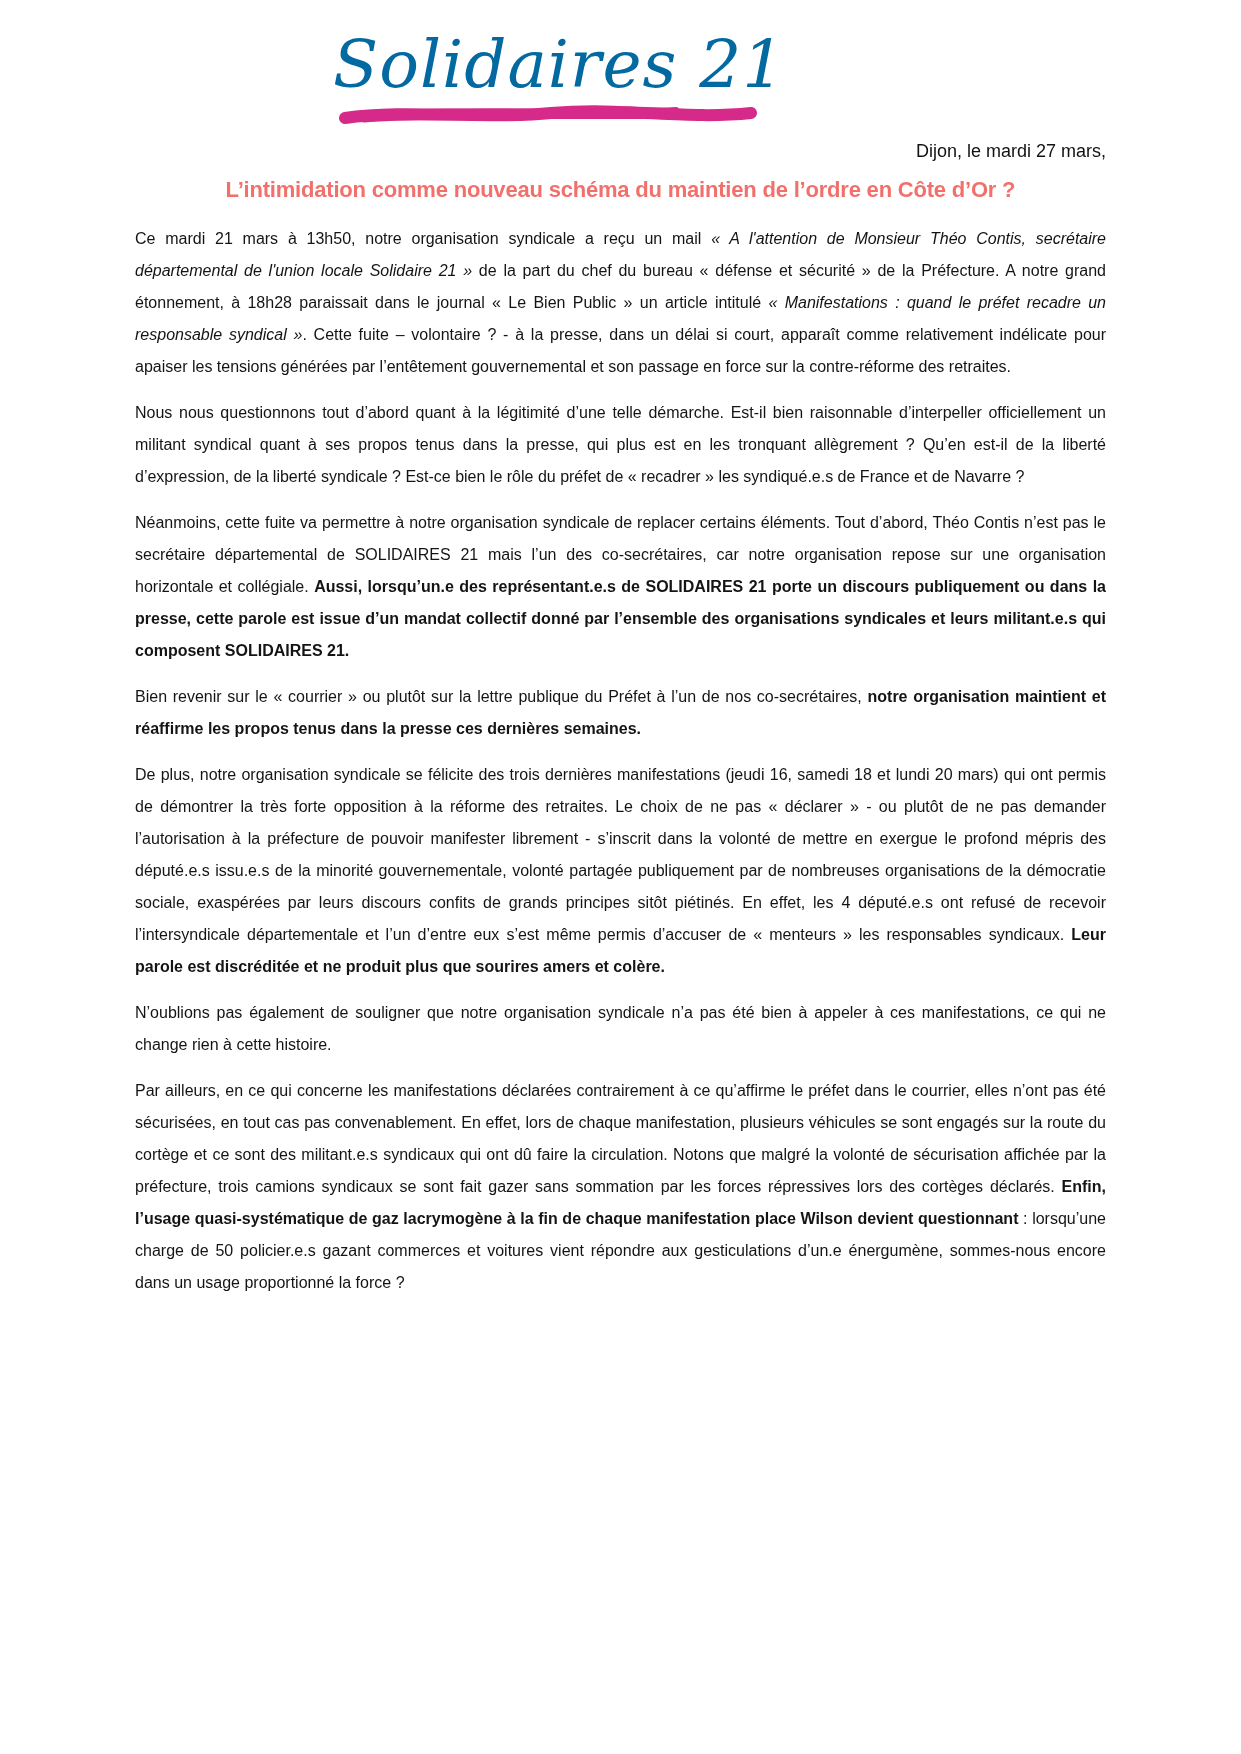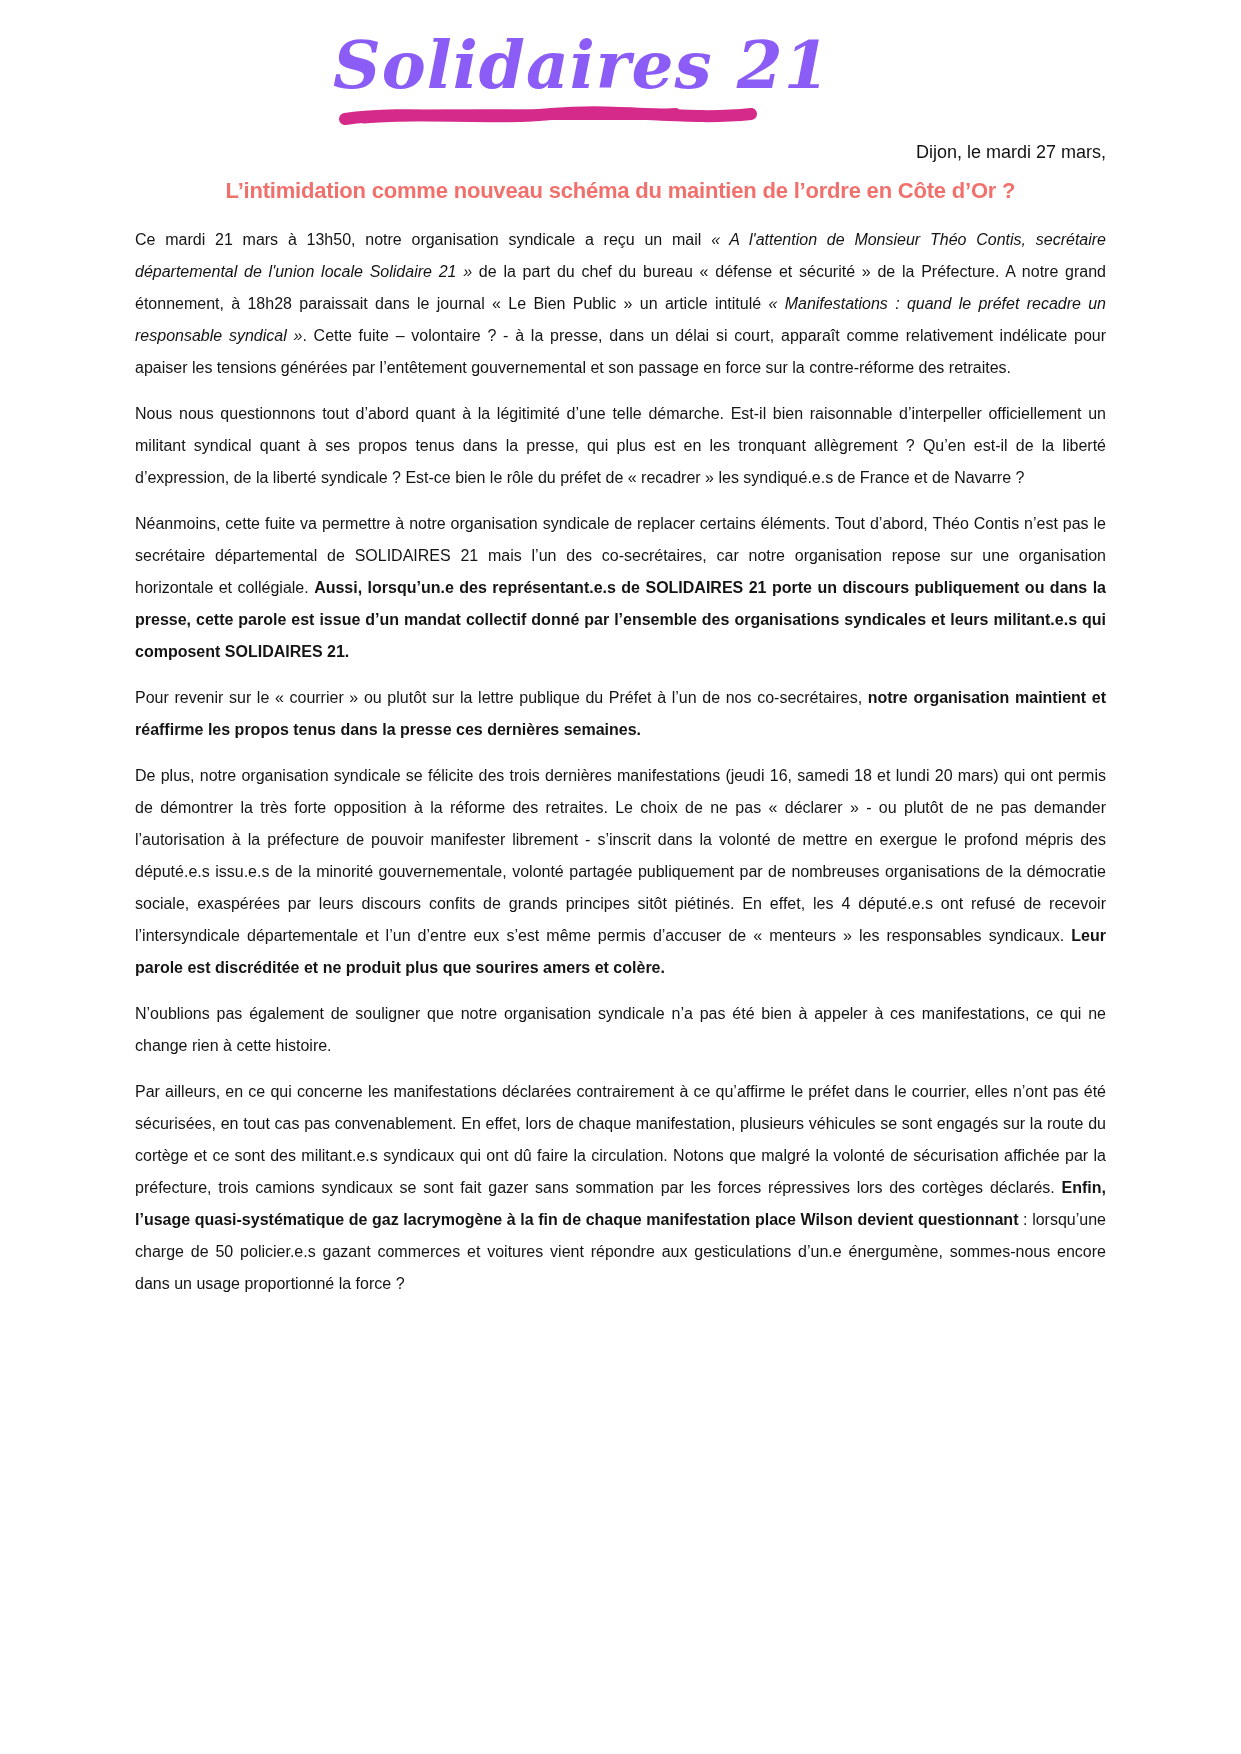--- a/index.html
+++ b/index.html
@@ -13,22 +13,22 @@
   .page { padding:36px 135px 0 135px; }
 
   
   .logo { width:430px; margin-left:198px; text-align:center; }
   .logo-top {
     font-family:"DejaVu Serif", serif; font-style:italic; font-weight:700;
     font-size:29px; padding-left:110px; letter-spacing:0.5px; color:#121212;
     white-space:nowrap;
   }
   .logo-main {
-    font-family:"DejaVu Serif", serif; font-style:italic; font-weight:700;
-    font-size:66px; margin-top:-10px; letter-spacing:1px; color:#8b5cf6;
+    font-family:"DejaVu Serif", serif; font-style:italic; font-weight:400;
+    font-size:66px; margin-top:-10px; letter-spacing:1px; color:#0369a1;
     white-space:nowrap;
   }
   .logo-underline { display:block; margin:0 auto; }
   .logo-underline path { stroke:var(--brand-pink, #d62a8a); }
 
   
   .dateline { text-align:right; font-size:18px; margin-top:12px; color:#121212; }
 
   
   .title {
@@ -63,19 +63,19 @@
   </header>
 
   <div class="dateline">Dijon, le mardi 27 mars,</div>
 
   <h1 class="title">L’intimidation comme nouveau schéma du maintien de l’ordre en Côte d’Or ?</h1>
 
   <main class="docbody">
       <p class="para"><span class="run-normal">Ce mardi 21 mars à 13h50, notre organisation syndicale a reçu un mail </span><span class="run-italic">« A l'attention de Monsieur Théo Contis, secrétaire départemental de l'union locale Solidaire 21 »</span><span class="run-normal"> de la part du chef du bureau « défense et sécurité » de la Préfecture. A notre grand étonnement, à 18h28 paraissait dans le journal « Le Bien Public » un article intitulé </span><span class="run-italic">« Manifestations : quand le préfet recadre un responsable syndical »</span><span class="run-normal">. Cette fuite – volontaire ? - à la presse, dans un délai si court, apparaît comme relativement indélicate pour apaiser les tensions générées par l’entêtement gouvernemental et son passage en force sur la contre-réforme des retraites.</span></p>
       <p class="para"><span class="run-normal">Nous nous questionnons tout d’abord quant à la légitimité d’une telle démarche. Est-il bien raisonnable d’interpeller officiellement un militant syndical quant à ses propos tenus dans la presse, qui plus est en les tronquant allègrement ? Qu’en est-il de la liberté d’expression, de la liberté syndicale ? Est-ce bien le rôle du préfet de « recadrer » les syndiqué.e.s de France et de Navarre ?</span></p>
       <p class="para"><span class="run-normal">Néanmoins, cette fuite va permettre à notre organisation syndicale de replacer certains éléments. Tout d’abord, Théo Contis n’est pas le secrétaire départemental de SOLIDAIRES 21 mais l’un des co-secrétaires, car notre organisation repose sur une organisation horizontale et collégiale. </span><span class="run-bold">Aussi, lorsqu’un.e des représentant.e.s de SOLIDAIRES 21 porte un discours publiquement ou dans la presse, cette parole est issue d’un mandat collectif donné par l’ensemble des organisations syndicales et leurs militant.e.s qui composent SOLIDAIRES 21.</span></p>
-      <p class="para"><span class="run-normal">Pour revenir sur le « courrier » ou plutôt sur la lettre publique du Préfet à l’un de nos co-secrétaires, </span><span class="run-bold">notre organisation maintient et réaffirme les propos tenus dans la presse ces dernières semaines.</span></p>
+      <p class="para"><span class="run-normal">Bien revenir sur le « courrier » ou plutôt sur la lettre publique du Préfet à l’un de nos co-secrétaires, </span><span class="run-bold">notre organisation maintient et réaffirme les propos tenus dans la presse ces dernières semaines.</span></p>
       <p class="para"><span class="run-normal">De plus, notre organisation syndicale se félicite des trois dernières manifestations (jeudi 16, samedi 18 et lundi 20 mars) qui ont permis de démontrer la très forte opposition à la réforme des retraites. Le choix de ne pas « déclarer » - ou plutôt de ne pas demander l’autorisation à la préfecture de pouvoir manifester librement - s’inscrit dans la volonté de mettre en exergue le profond mépris des député.e.s issu.e.s de la minorité gouvernementale, volonté partagée publiquement par de nombreuses organisations de la démocratie sociale,  exaspérées par leurs discours confits de grands principes sitôt piétinés. En effet, les 4 député.e.s ont refusé de recevoir l’intersyndicale départementale et l’un d’entre eux s’est même permis d’accuser de « menteurs » les responsables syndicaux. </span><span class="run-bold">Leur parole est discréditée et ne produit plus que sourires amers et colère.</span></p>
       <p class="para"><span class="run-normal">N’oublions pas également de souligner que notre organisation syndicale n’a pas été bien à appeler à ces manifestations, ce qui ne change rien à cette histoire.</span></p>
       <p class="para"><span class="run-normal">Par ailleurs, en ce qui concerne les manifestations déclarées contrairement à ce qu’affirme le préfet dans le courrier, elles n’ont pas été sécurisées, en tout cas pas convenablement. En effet, lors de chaque manifestation, plusieurs véhicules se sont engagés sur la route du cortège et ce sont des militant.e.s syndicaux qui ont dû faire la circulation. Notons que malgré la volonté de sécurisation affichée par la préfecture, trois camions syndicaux se sont fait gazer sans sommation par les forces répressives lors des cortèges déclarés. </span><span class="run-bold">Enfin, l’usage quasi-systématique de gaz lacrymogène à la fin de chaque manifestation place Wilson devient questionnant</span><span class="run-normal"> : lorsqu’une charge de 50 policier.e.s gazant commerces et voitures vient répondre aux gesticulations d’un.e  énergumène, sommes-nous encore dans un usage proportionné la force ?</span></p>
     </main>
 
 </div>
 
 </body></html>

